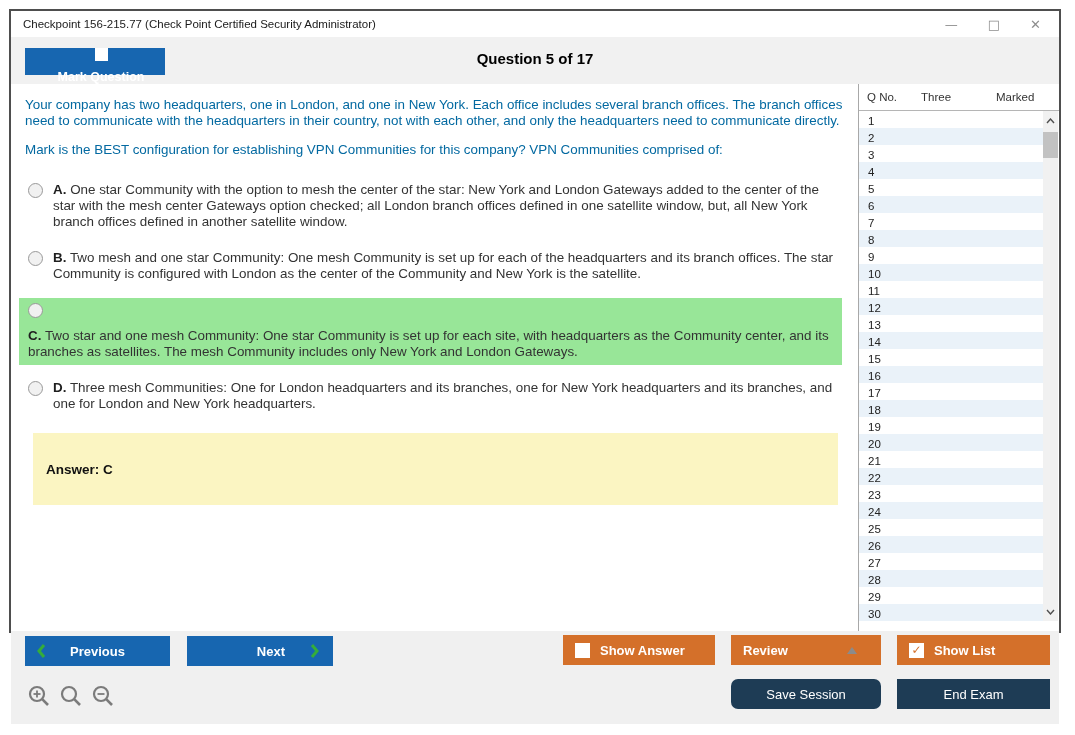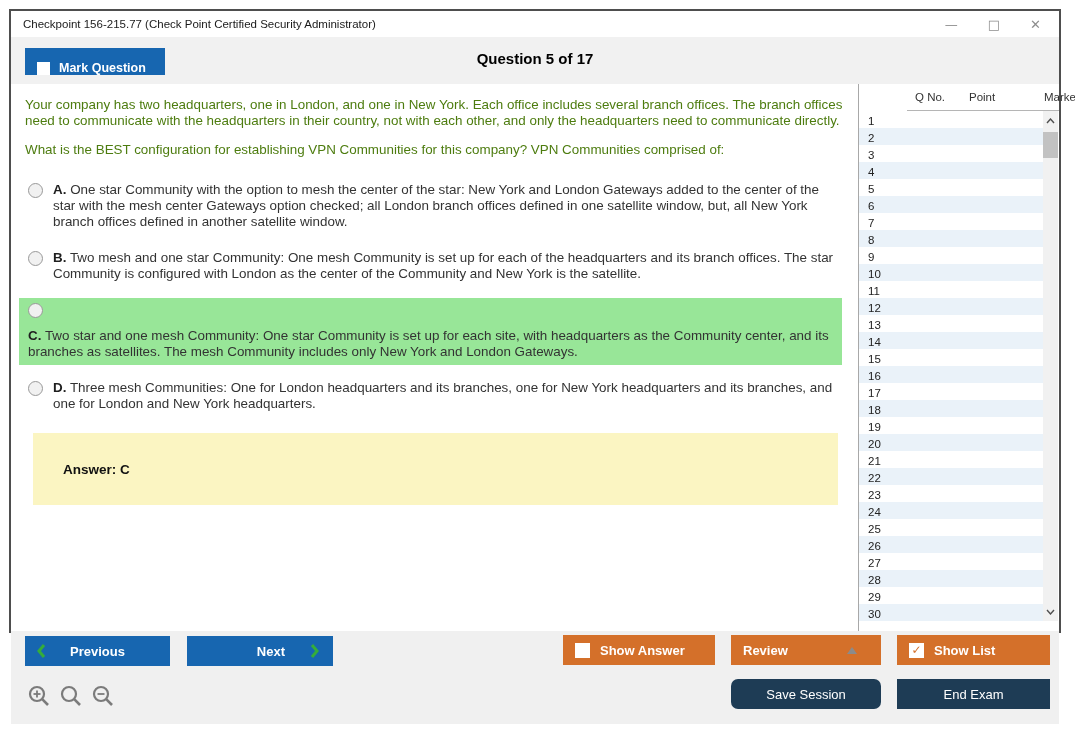--- a/index.html
+++ b/index.html
@@ -12,47 +12,47 @@
   }
 
   
   .titlebar { height:26px; background:#fff; display:flex; align-items:center; }
   .title { font-size:11.5px; color:#1a1a1a; padding-left:12px; flex:1; white-space:nowrap; }
   .win-controls { display:flex; align-items:center; gap:30px; padding-right:18px; }
   .wc { color:#8d8d8d; font-size:13px; line-height:13px; cursor:default; font-family:"DejaVu Sans",sans-serif; }
 
   
   .headerband { position:relative; height:47px; background:#f1f1f1; }
-  .btn { border:none; cursor:pointer; display:flex; align-items:flex-end; }
+  .btn { border:none; cursor:pointer; display:flex; align-items:center;flex-direction:column; }
   .mark-q {
     position:absolute; left:14px; top:11px; width:140px; height:27px;
     background:var(--blue,#1766b0); color:#fff; font-weight:bold; font-size:12.5px;
     padding-left:12px; gap:9px;
   }
   .cb { width:13px; height:13px; background:#fff; display:inline-flex; align-items:center; justify-content:center; flex:0 0 auto; }
   .qcounter { position:absolute; left:0; right:0; top:13px; text-align:center; font-size:15px; font-weight:bold; color:#000; }
 
   
   .main { display:flex; height:547px; background:#fff; }
   .content { flex:1; padding:13px 10px 0 14px; overflow:hidden; }
-  .para { font-size:13.4px; line-height:16px; color:#4d7c0f; margin:0 0 13px 0; }
+  .para { font-size:13.4px; line-height:16px; color:#0369a1; margin:0 0 13px 0; }
   .options { margin-top:20px; }
   .option { display:flex; align-items:flex-start; gap:10px; margin:0 6px 11px -6px; padding:4px 4px 5px 9px; }
   .option.hl { background:var(--green,#98e698);flex-direction:column; }
   .radio { width:15px; height:15px; border-radius:50%; background:#f1f1f1; border:1px solid #999; flex:0 0 auto; margin-top:1px; }
   .opt-text { font-size:13.4px; line-height:16px; color:#333; }
   .opt-text b { color:#1f1f1f; }
   .answerbox {
     margin:16px 10px 0 8px; height:72px; background:var(--yellow,#fbf5c2);
-    display:flex; align-items:center; padding-left:30px;
+    display:flex; align-items:center; padding-left:13px;
   }
   .answertext { font-weight:bold; font-size:13.5px; color:#111; }
 
   
-  .sidebar { position:relative; width:201px; border-left:1px solid #a8a8a8; background:#fff;padding-left:48px; }
+  .sidebar { position:relative; width:201px; border-left:1px solid #a8a8a8; background:#fff; }
   .side-head { height:27px; border-bottom:1px solid #b5b5b5; position:relative; }
   .side-head .col { position:absolute; top:7px; font-size:11.5px; color:#333; }
   .c1 { left:8px; } .c2 { left:62px; } .c3 { left:137px; }
   .side-list { position:absolute; top:27px; left:0; width:185px; }
   .qrow { height:17px; line-height:17px; background:#fff; }
   .qrow.alt { background:var(--rowalt,#eaf2f9); }
   .qnum { font-size:11.5px; color:#222; padding-left:9px; }
   .side-scroll { position:absolute; top:27px; right:1px; width:15px; height:510px; background:#f1f1f1; }
   .sarrow { position:absolute; left:0; width:15px; height:15px; display:flex; align-items:center; justify-content:center; }
   .sarrow.up { top:2px; } .sarrow.down { bottom:2px; }
@@ -96,21 +96,21 @@
       <button class="btn mark-q">
         <span class="cb"></span>
         <span>Mark Question</span>
       </button>
       <div class="qcounter">Question 5 of 17</div>
     </div>
 
     <div class="main">
       <div class="content">
         <p class="para">Your company has two headquarters, one in London, and one in New York. Each office includes several branch offices. The branch offices need to communicate with the headquarters in their country, not with each other, and only the headquarters need to communicate directly.</p>
-        <p class="para">What is the BEST configuration for establishing VPN Communities for this company? VPN Communities comprised of:</p>
+        <p class="para">Mark is the BEST configuration for establishing VPN Communities for this company? VPN Communities comprised of:</p>
         <div class="options" id="options">
             <div class="option">
               <span class="radio"></span>
               <div class="opt-text"><b>A.</b> <span>One star Community with the option to mesh the center of the star: New York and London Gateways added to the center of the star with the mesh center Gateways option checked; all London branch offices defined in one satellite window, but, all New York branch offices defined in another satellite window.</span></div>
             </div>
             <div class="option">
               <span class="radio"></span>
               <div class="opt-text"><b>B.</b> <span>Two mesh and one star Community: One mesh Community is set up for each of the headquarters and its branch offices. The star Community is configured with London as the center of the Community and New York is the satellite.</span></div>
             </div>
             <div class="option hl">
@@ -123,21 +123,21 @@
             </div>
           </div>
         <div class="answerbox">
           <span class="answertext">Answer: C</span>
         </div>
       </div>
 
       <div class="sidebar">
         <div class="side-head">
           <span class="col c1">Q No.</span>
-          <span class="col c2">Point</span>
+          <span class="col c2">Three</span>
           <span class="col c3">Marked</span>
         </div>
         <div class="side-list" id="qlist">
             <div class="qrow"><span class="qnum">1</span></div>
             <div class="qrow alt"><span class="qnum">2</span></div>
             <div class="qrow"><span class="qnum">3</span></div>
             <div class="qrow alt"><span class="qnum">4</span></div>
             <div class="qrow"><span class="qnum">5</span></div>
             <div class="qrow alt"><span class="qnum">6</span></div>
             <div class="qrow"><span class="qnum">7</span></div>

